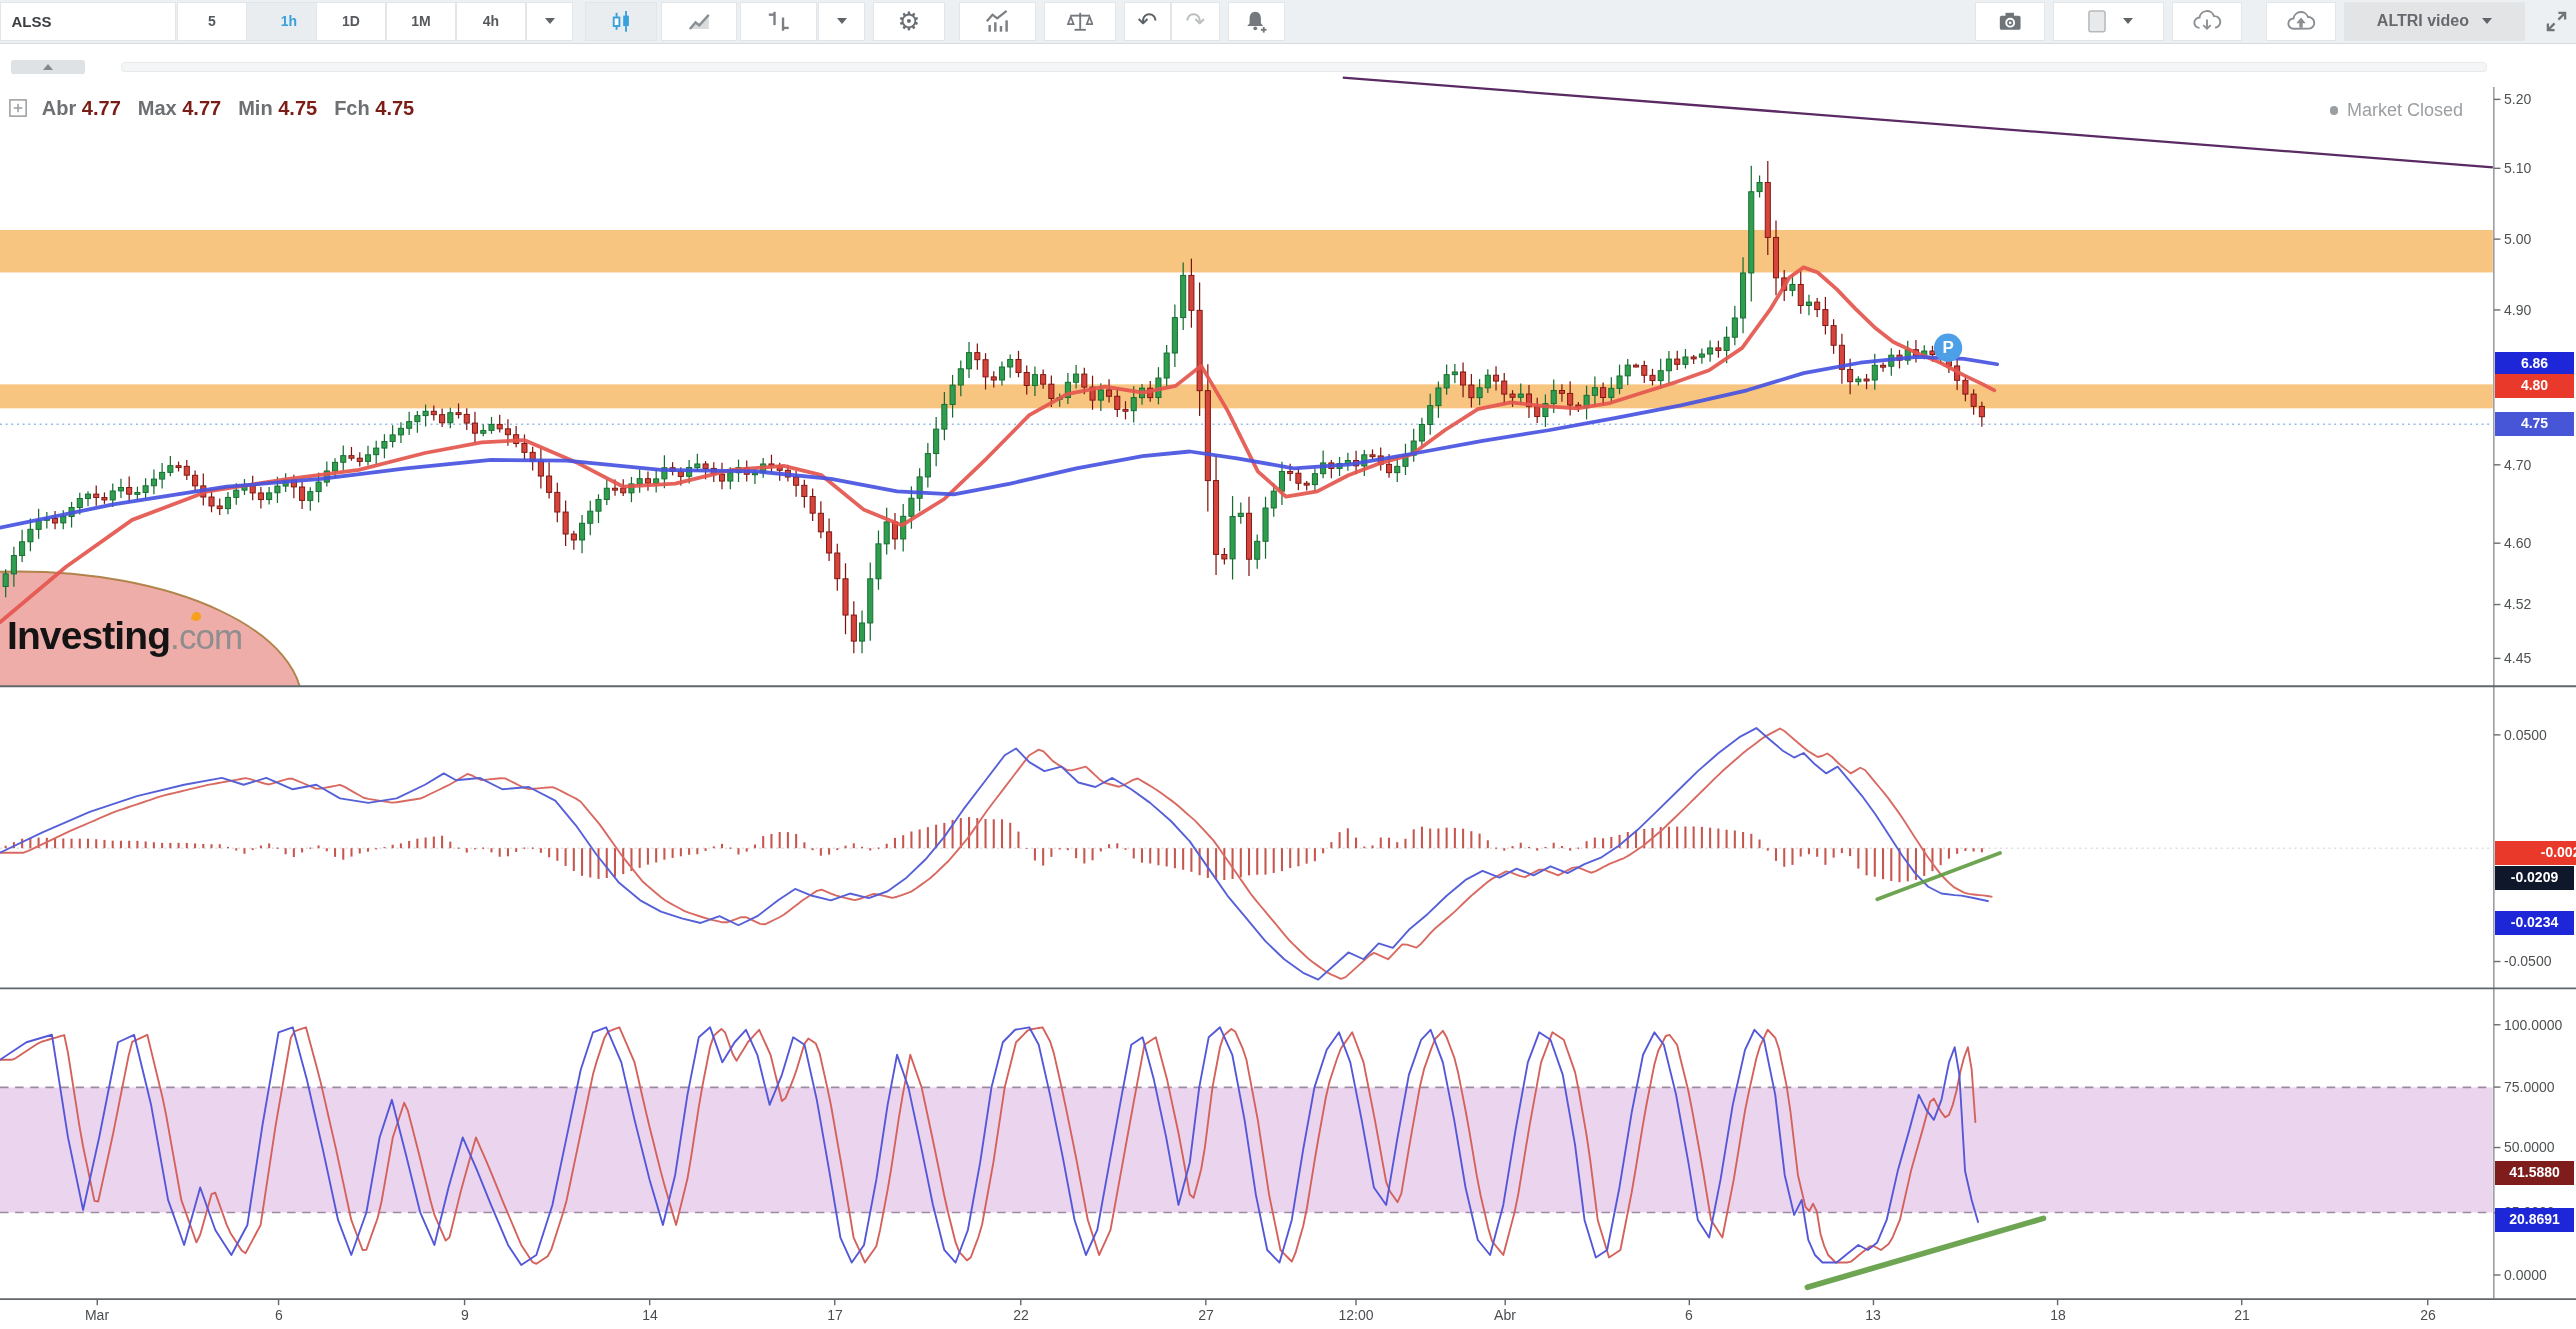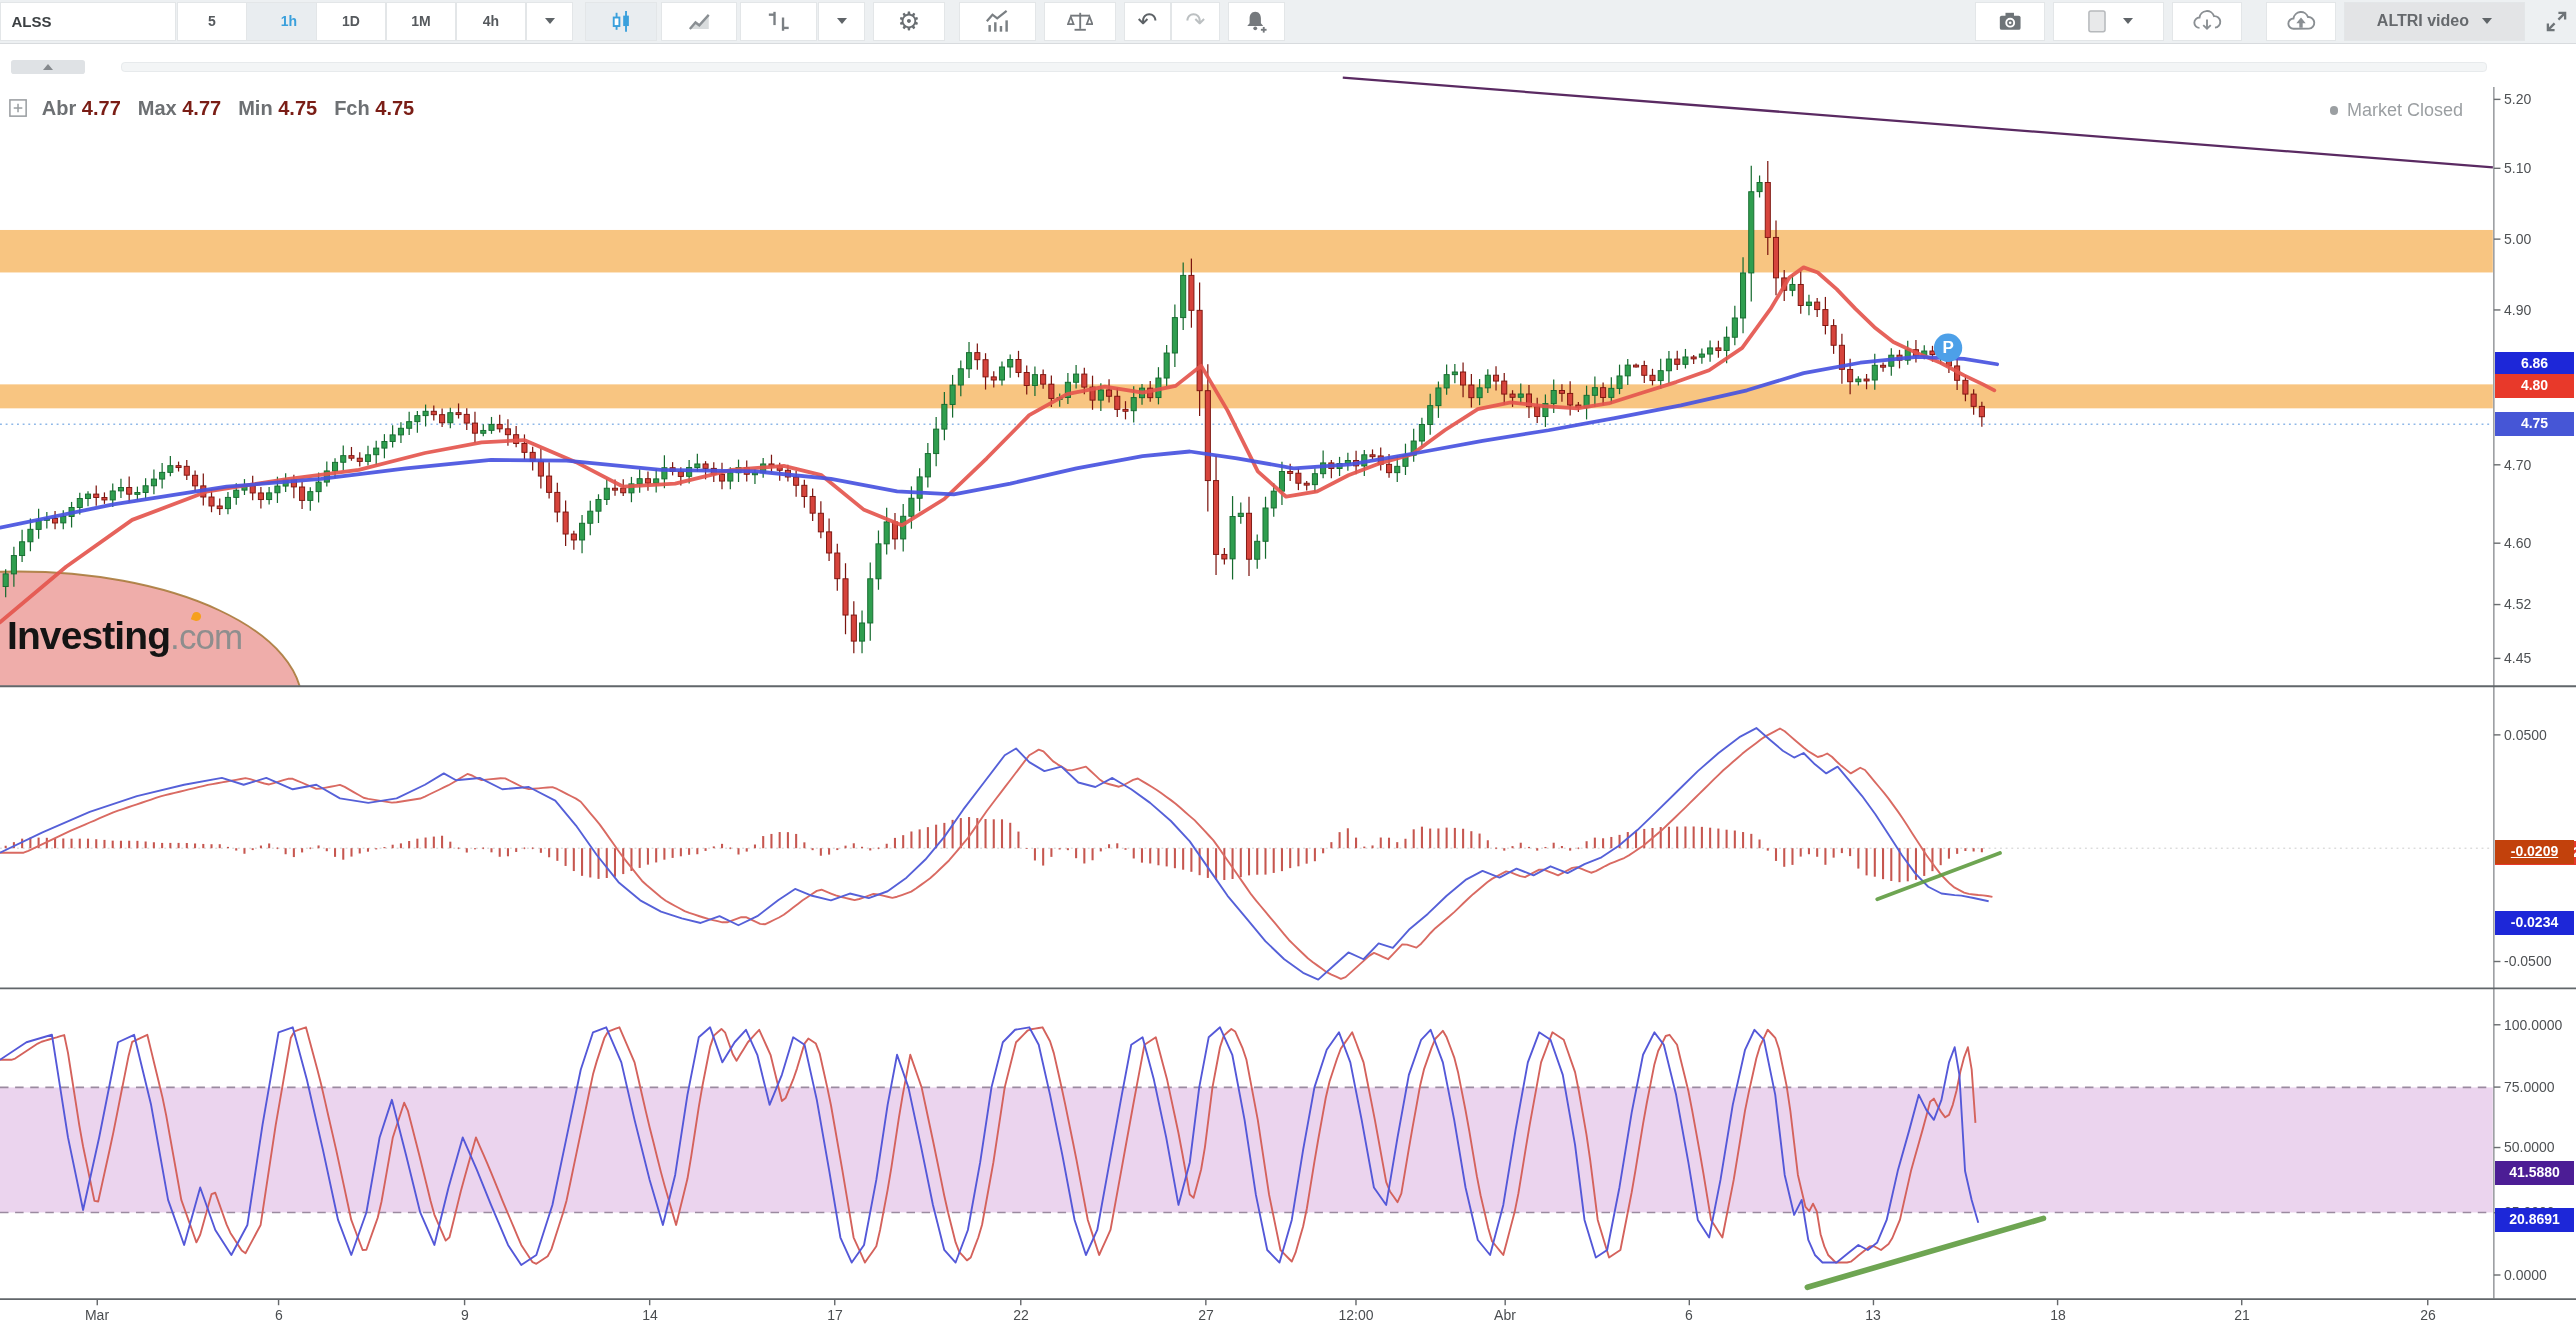--- a/index.html
+++ b/index.html
@@ -1017,23 +1017,23 @@
       <div class="tickY" style="top: 961px;">-0.0500</div>
       <div class="tickY" style="top: 1025px;">100.0000</div>
       <div class="tickY" style="top: 1087px;">75.0000</div>
       <div class="tickY" style="top: 1147px;">50.0000</div>
       <div class="tickY" style="top: 1212px;">25.0000</div>
       <div class="tickY" style="top: 1275px;">0.0000</div>
       <div class="chip" style="top: 352px; background: rgb(29, 39, 216);">6.86</div>
       <div class="chip" style="top: 374px; background: rgb(232, 57, 42);">4.80</div>
       <div class="chip" style="top: 412px; background: rgb(70, 86, 214);">4.75</div>
       <div class="chip" style="top: 841px; background: rgb(232, 57, 42); padding-left: 30px;">-0.0025</div>
-      <div class="chip" style="top: 840px; background: #c2410c; text-decoration: underline;">-0.0209</div>
+      <div class="chip" style="top: 866px; background: #0f172a;">-0.0209</div>
       <div class="chip" style="top: 911px; background: rgb(29, 39, 216);">-0.0234</div>
-      <div class="chip" style="top: 1161px; background: #4c1d95;">41.5880</div>
+      <div class="chip" style="top: 1161px; background: #7f1d1d;">41.5880</div>
       <div class="chip" style="top: 1208px; background: rgb(29, 39, 216);">20.8691</div>
       <div class="tlabel" style="left: 97px;">Mar</div>
       <div class="tlabel" style="left: 279px;">6</div>
       <div class="tlabel" style="left: 465px;">9</div>
       <div class="tlabel" style="left: 650px;">14</div>
       <div class="tlabel" style="left: 835px;">17</div>
       <div class="tlabel" style="left: 1021px;">22</div>
       <div class="tlabel" style="left: 1206px;">27</div>
       <div class="tlabel" style="left: 1356px;">12:00</div>
       <div class="tlabel" style="left: 1505px;">Abr</div>

